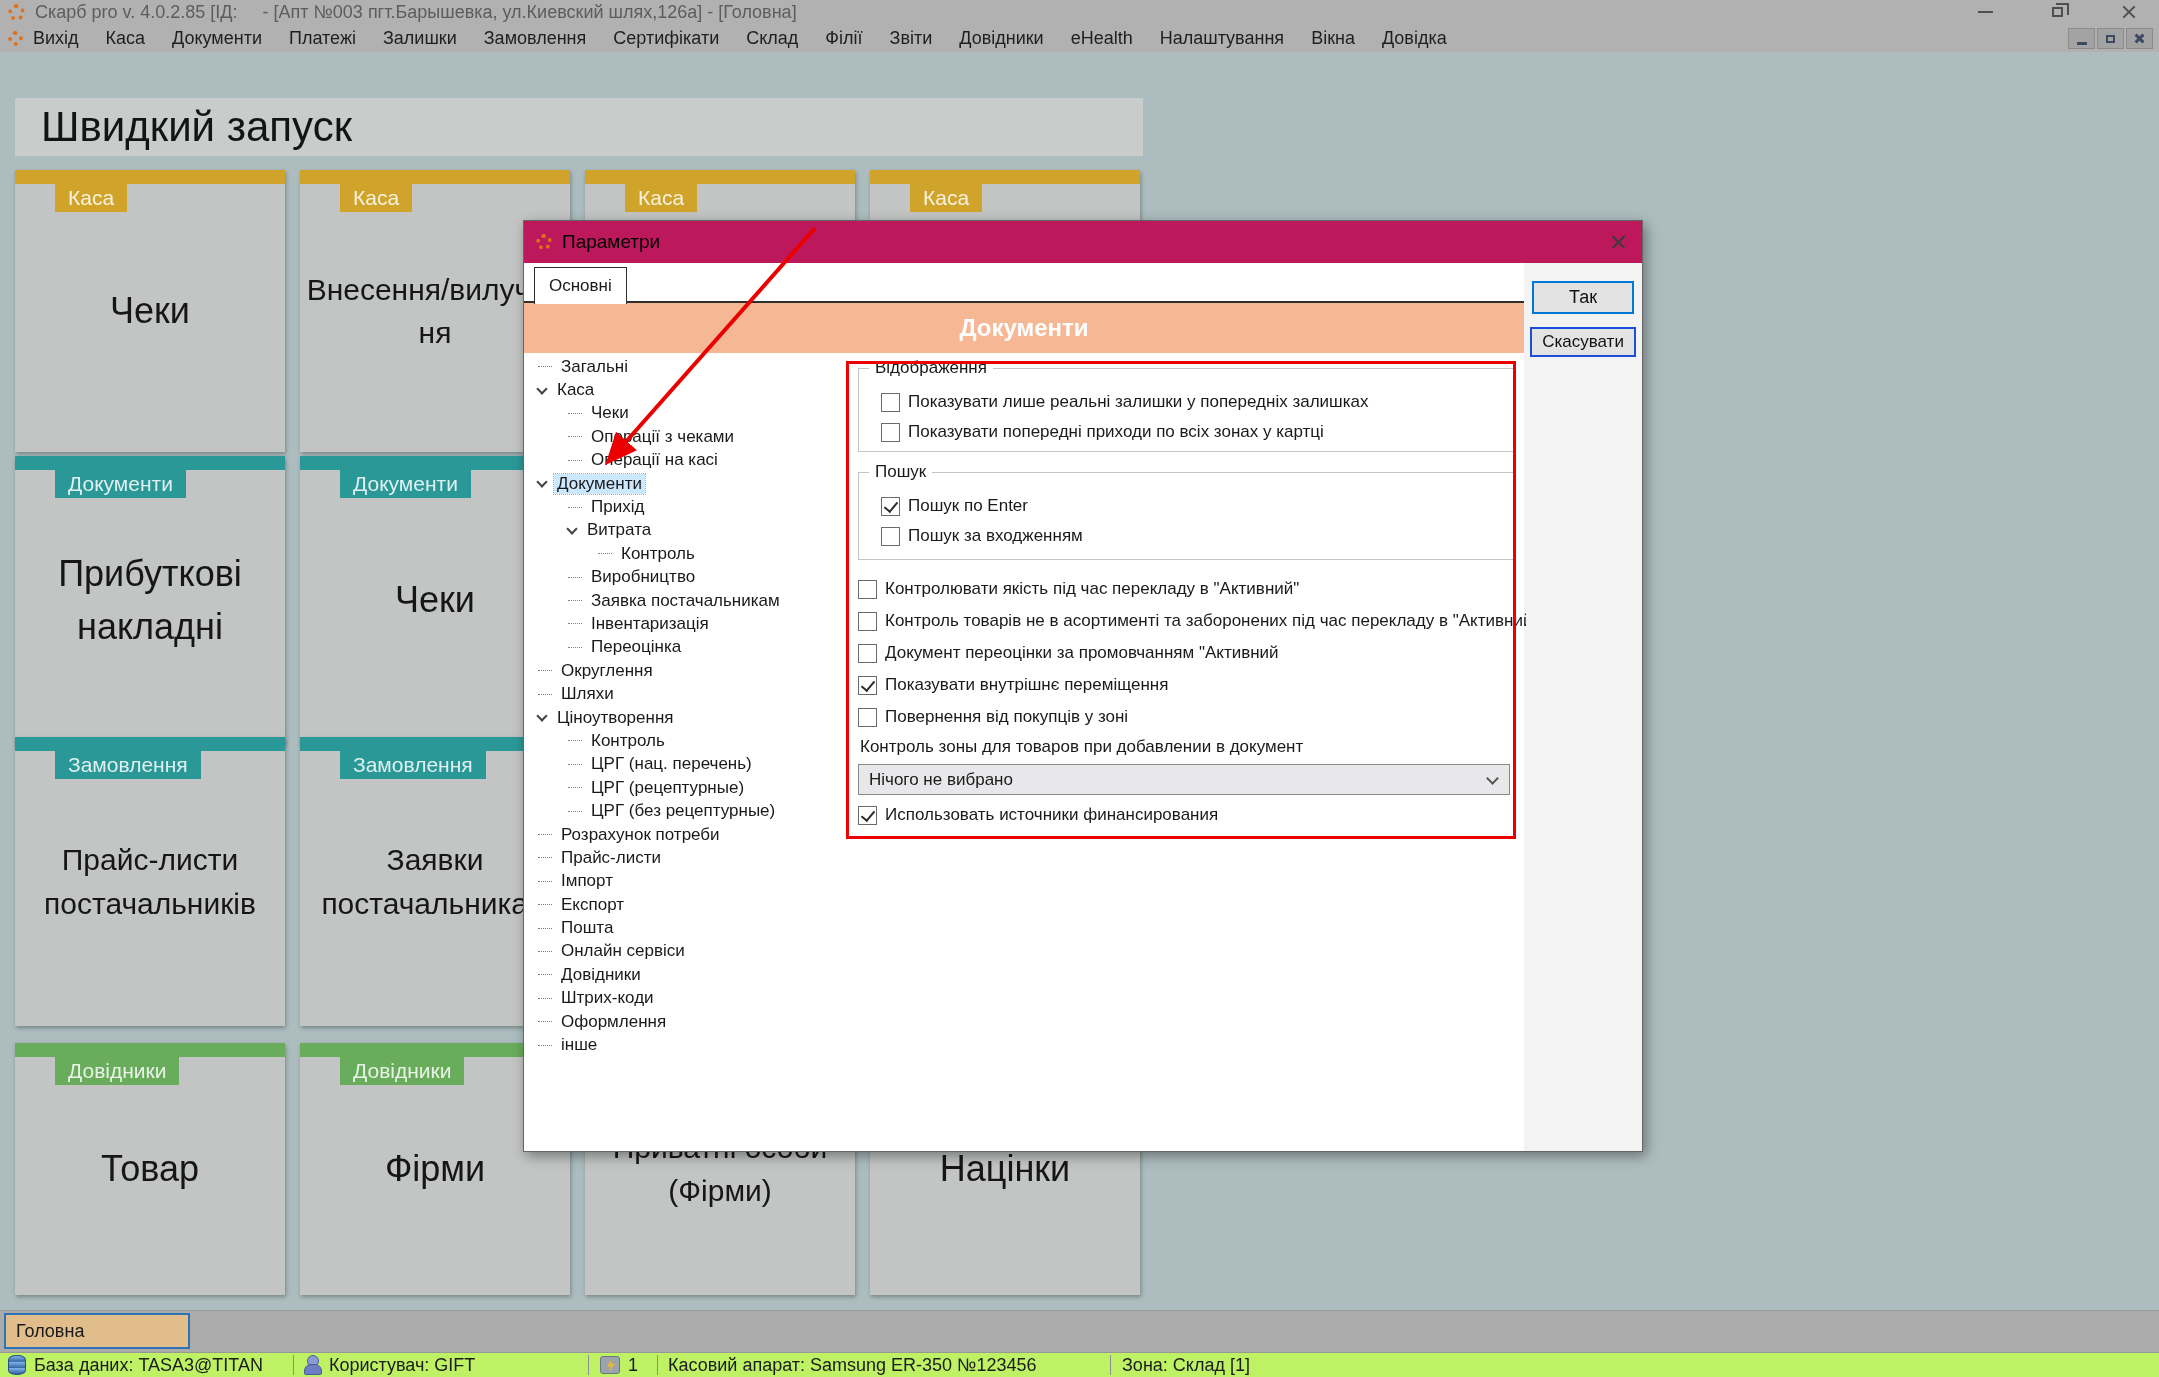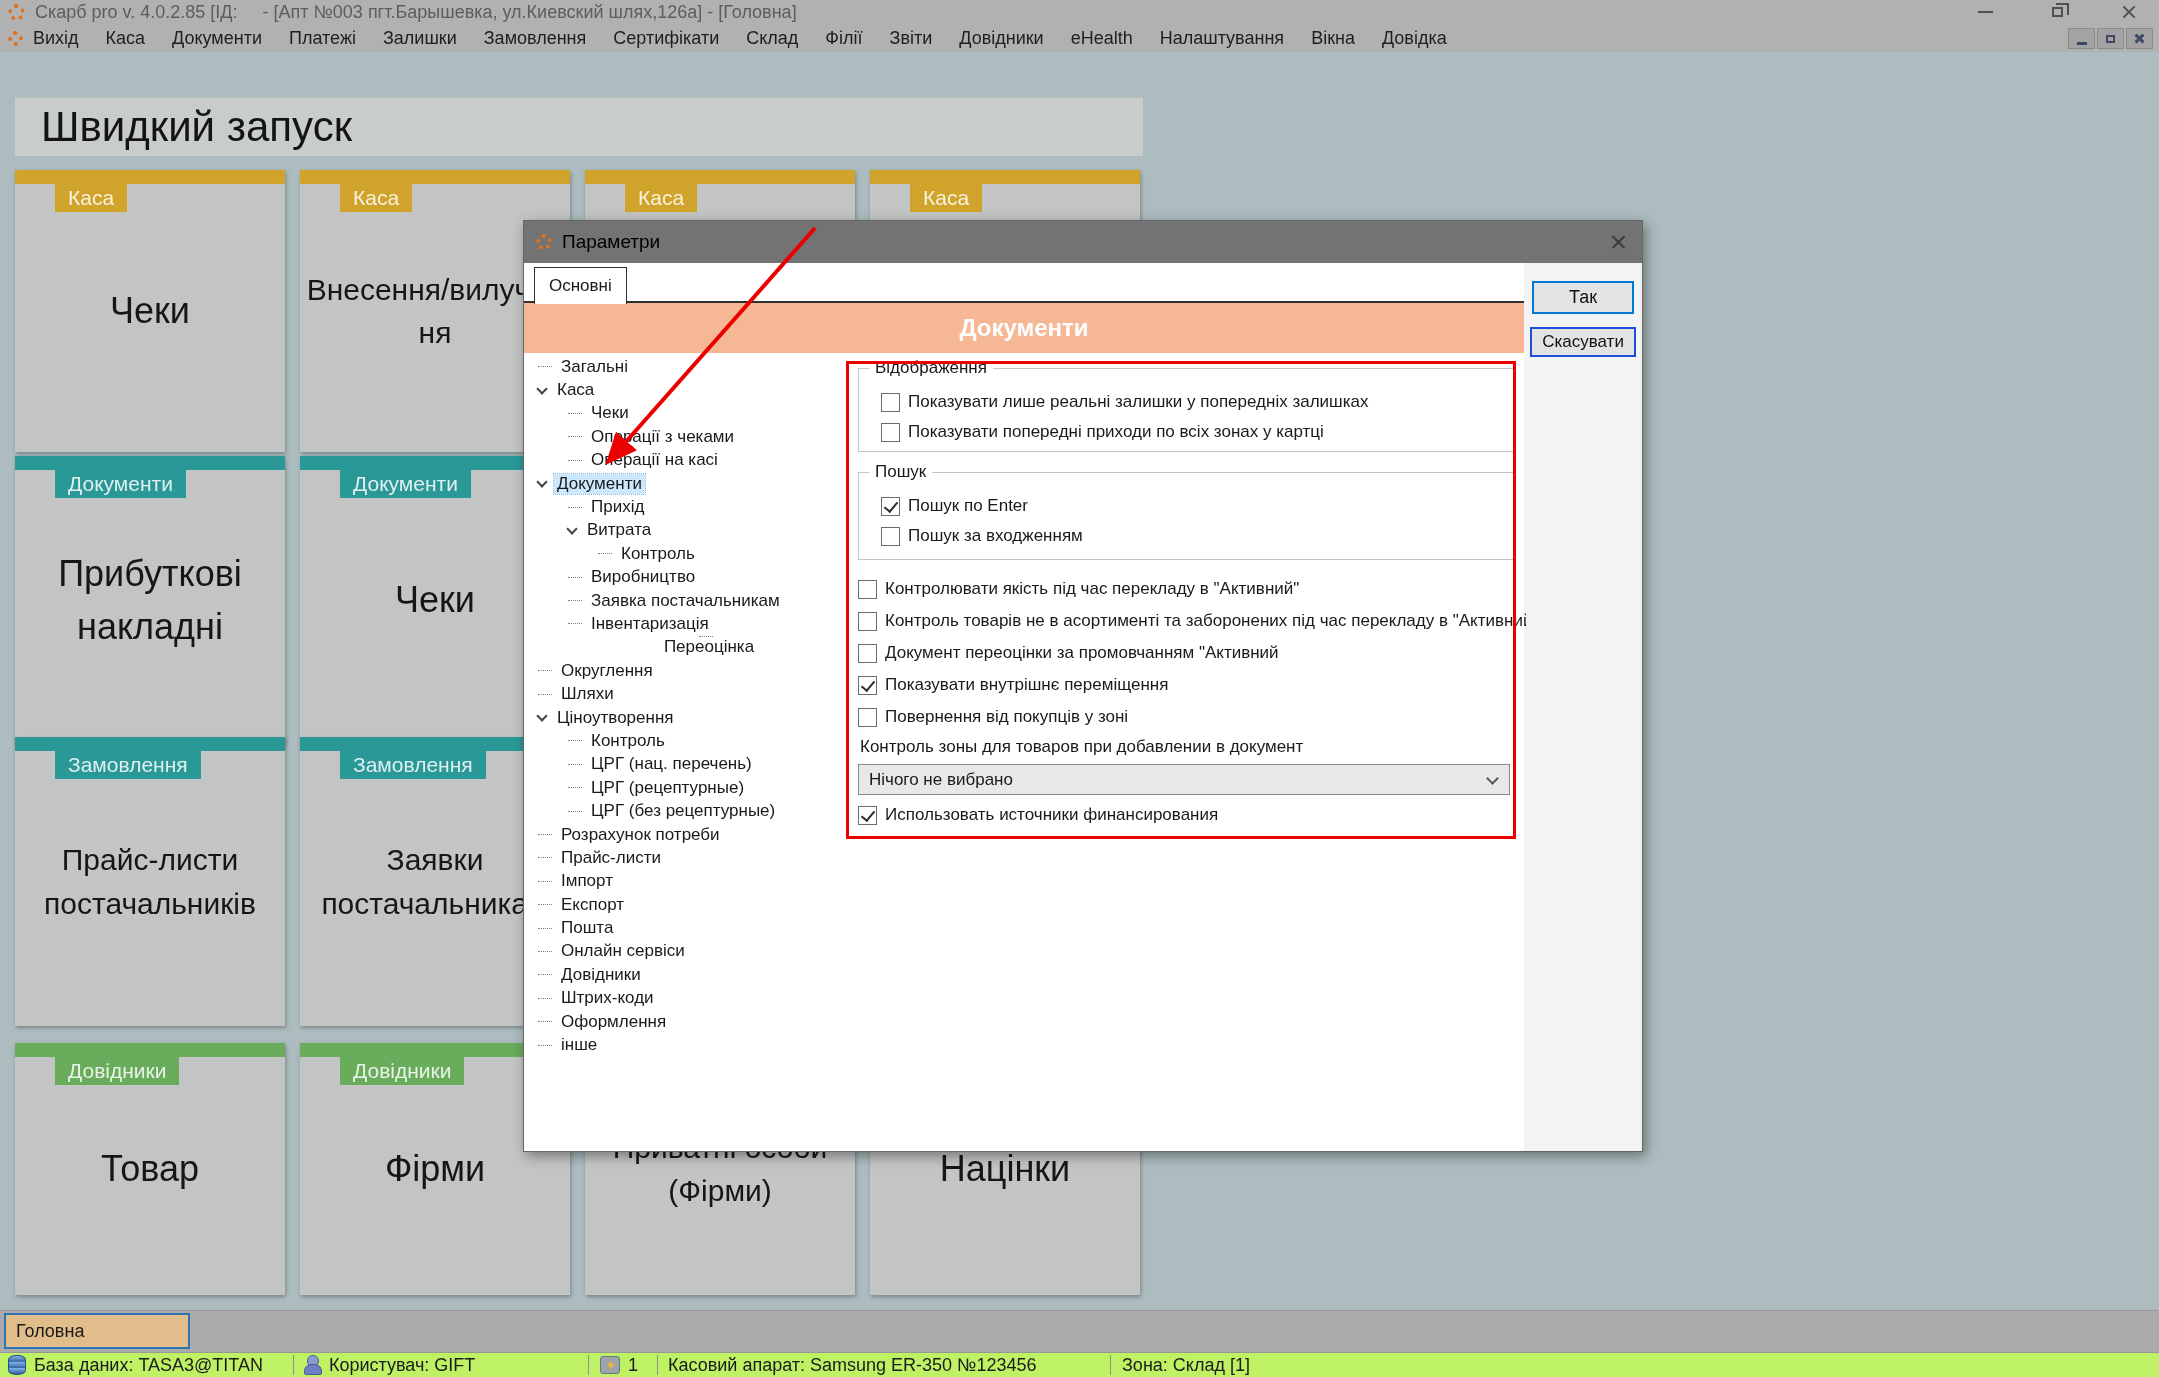--- a/index.html
+++ b/index.html
@@ -33,21 +33,21 @@
   .m-x::before{transform:rotate(45deg);} .m-x::after{transform:rotate(-45deg);}
   
   .band{position:absolute;left:15px;top:98px;width:1128px;height:58px;background:#C8CCCB;display:flex;align-items:center;padding-left:26px;}
   .band-title{font-size:42px;color:#141414;}
   .tile{position:absolute;width:270px;background:#C3C5C5;box-shadow:1px 2px 4px rgba(0,0,0,.3);display:flex;align-items:center;justify-content:center;text-align:center;overflow:hidden;z-index:1;}
   .tile-bar{position:absolute;top:0;left:0;right:0;height:14px;}
   .tile-badge{position:absolute;top:14px;left:40px;padding:2px 13px;color:rgba(255,255,255,.85);font-size:21px;white-space:nowrap;}
   .tile-label{line-height:1.45;color:#161616;}
   
   .dialog{position:absolute;left:523px;top:220px;width:1120px;height:932px;background:#fff;border:1px solid #666;box-shadow:3px 4px 12px rgba(0,0,0,.4);z-index:40;}
-  .dlg-titlebar{position:absolute;left:0;top:0;width:100%;height:42px;display:flex;align-items:center;padding-left:12px;gap:10px;background:#737373;}
+  .dlg-titlebar{position:absolute;left:0;top:0;width:100%;height:42px;display:flex;align-items:center;padding-left:12px;gap:10px;background:#be185d;}
   .dlg-titlebar .applogo{width:16px;height:16px;border-width:4px;margin:0;}
   .dlg-title{font-size:19px;color:#000;}
   .dlg-x{position:absolute;right:16px;top:13px;width:16px;height:16px;}
   .dlg-x::before,.dlg-x::after{content:"";position:absolute;left:0;top:7px;width:17px;height:1.6px;background:#3c3c3c;}
   .dlg-x::before{transform:rotate(45deg);} .dlg-x::after{transform:rotate(-45deg);}
   .dlg-strip{position:absolute;left:1000px;top:42px;right:0;bottom:0;background:#F3F3F3;}
   .btn{position:absolute;background:#E3E3E3;display:flex;align-items:center;justify-content:center;font-size:18px;color:#111;}
   .btn-ok{left:1008px;top:60px;width:102px;height:33px;border:2px solid #0078D7;}
   .btn-cancel{left:1006px;top:106px;width:106px;height:30px;border:2px solid #1d4ed8;font-size:17px;}
   .tab{position:absolute;left:10px;top:46px;height:37px;padding:0 14px;background:#fff;border:1px solid #2f2f2f;border-bottom:none;display:flex;align-items:center;font-size:17px;z-index:3;}
@@ -261,21 +261,21 @@
           <span class="tree-label">Виробництво</span>
         </div>
         <div class="tree-row" style="padding-left: 40px;">
           <span class="stub"></span>
           <span class="tree-label">Заявка постачальникам</span>
         </div>
         <div class="tree-row" style="padding-left: 40px;">
           <span class="stub"></span>
           <span class="tree-label">Інвентаризація</span>
         </div>
-        <div class="tree-row" style="padding-left: 40px; flex-direction: column;">
+        <div class="tree-row" style="padding-left: 40px;">
           <span class="stub"></span>
           <span class="tree-label">Переоцінка</span>
         </div>
         <div class="tree-row" style="padding-left: 10px;">
           <span class="stub"></span>
           <span class="tree-label">Округлення</span>
         </div>
         <div class="tree-row" style="padding-left: 10px;">
           <span class="stub"></span>
           <span class="tree-label">Шляхи</span>

